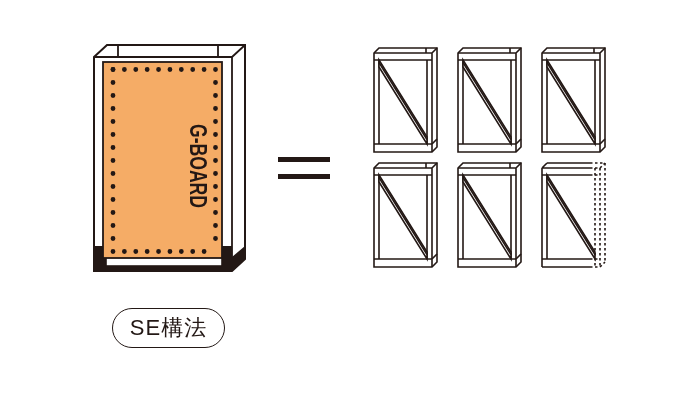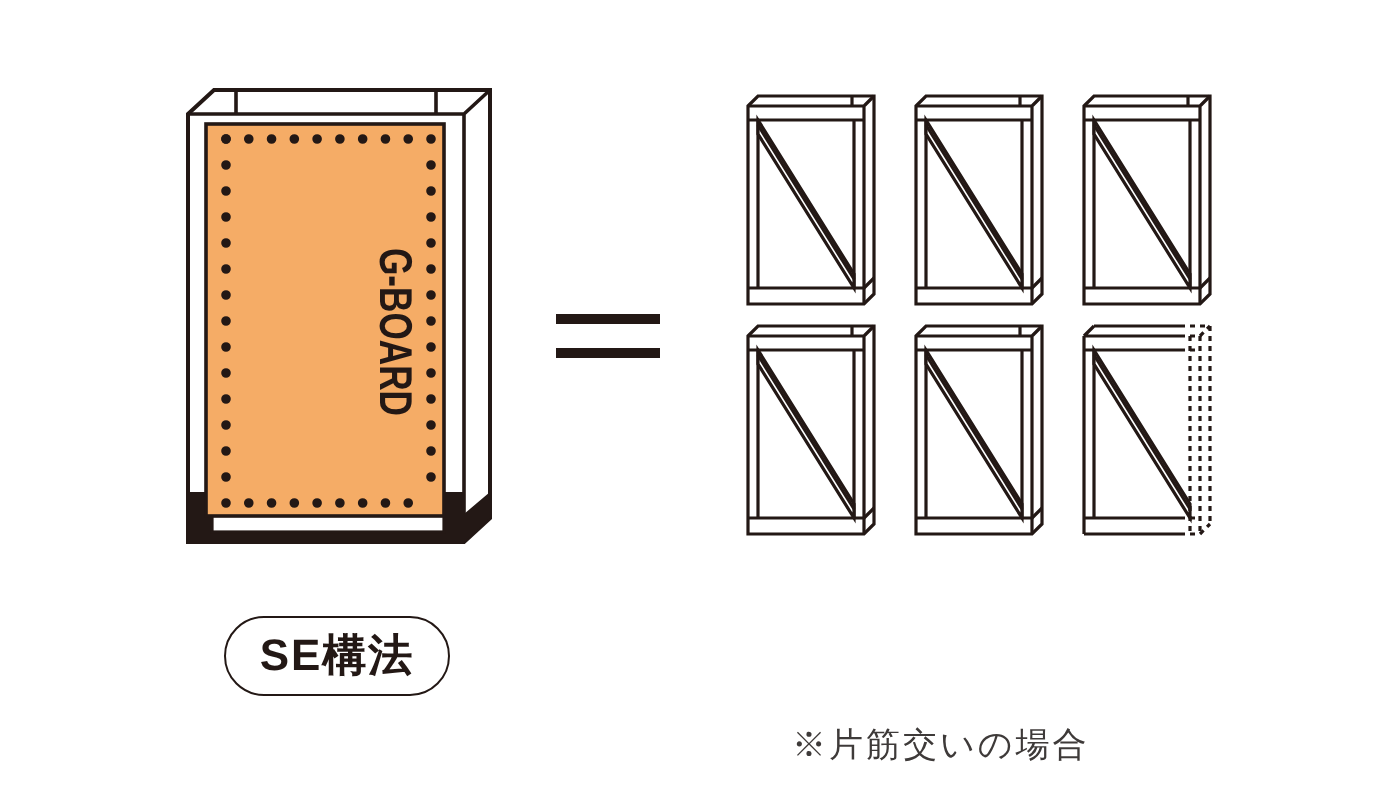--- a/index.html
+++ b/index.html
@@ -5,21 +5,21 @@
   html,body{margin:0;padding:0;background:#fff;}
   .stage{
     position:relative;width:700px;height:400px;background:#ffffff;overflow:hidden;
     font-family:"Liberation Sans",sans-serif;color:#231815;
   }
   .stage svg{position:absolute;left:0;top:0;}
   .pill{
     position:absolute;box-sizing:border-box;height:40px;
     border:1.5px solid #231815;border-radius:21px;background:#fff;
     display:flex;align-items:center;justify-content:center;
-    font-weight:bold;color:#231815;letter-spacing:1px;
+    font-weight:normal;color:#231815;letter-spacing:1px;
   }
   .pill-se{left:112px;top:308px;width:113px;font-size:22px;}
   .pill-zairai{left:418px;top:308px;width:114px;font-size:21px;}
   .note{
     position:absolute;left:396px;top:361px;
     font-size:17px;letter-spacing:1.5px;color:#3E3A39;white-space:nowrap;
   }
 </style>
 </head>
 <body>
@@ -87,15 +87,14 @@
           <path d="M53,5 V104 M58,5 V104 M63,0 V99"></path>
           <path d="M58,5 L63,0 M58,104 L63,99"></path>
         </g>
       </g>
     </g>
   </svg>
 
   <div class="pill pill-se">
     <span>SE構法</span>
   </div>
-  <div class="note">※片筋交いの場合</div>
 
 </div>
 
 </body></html>

